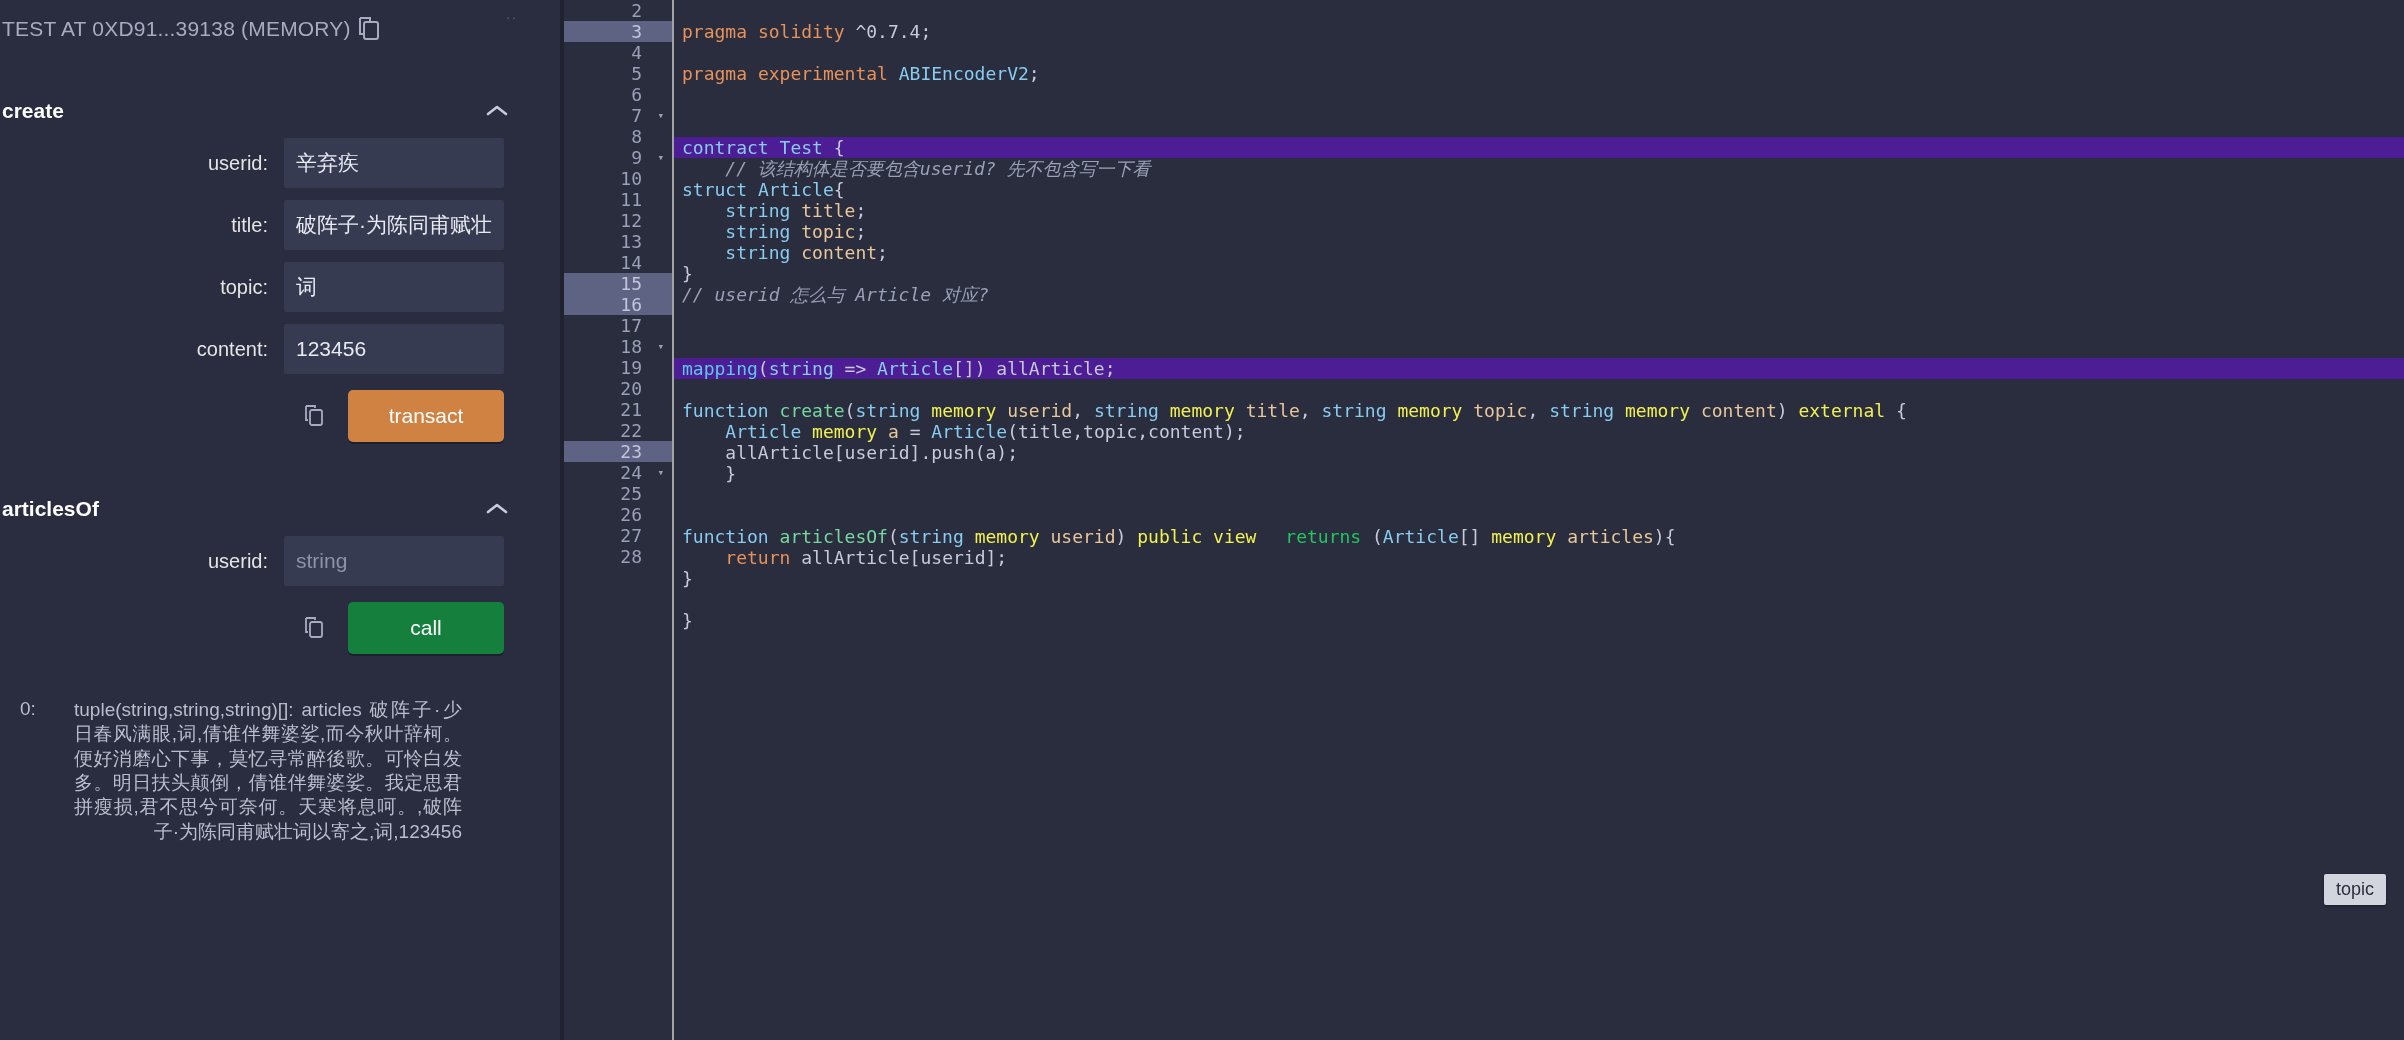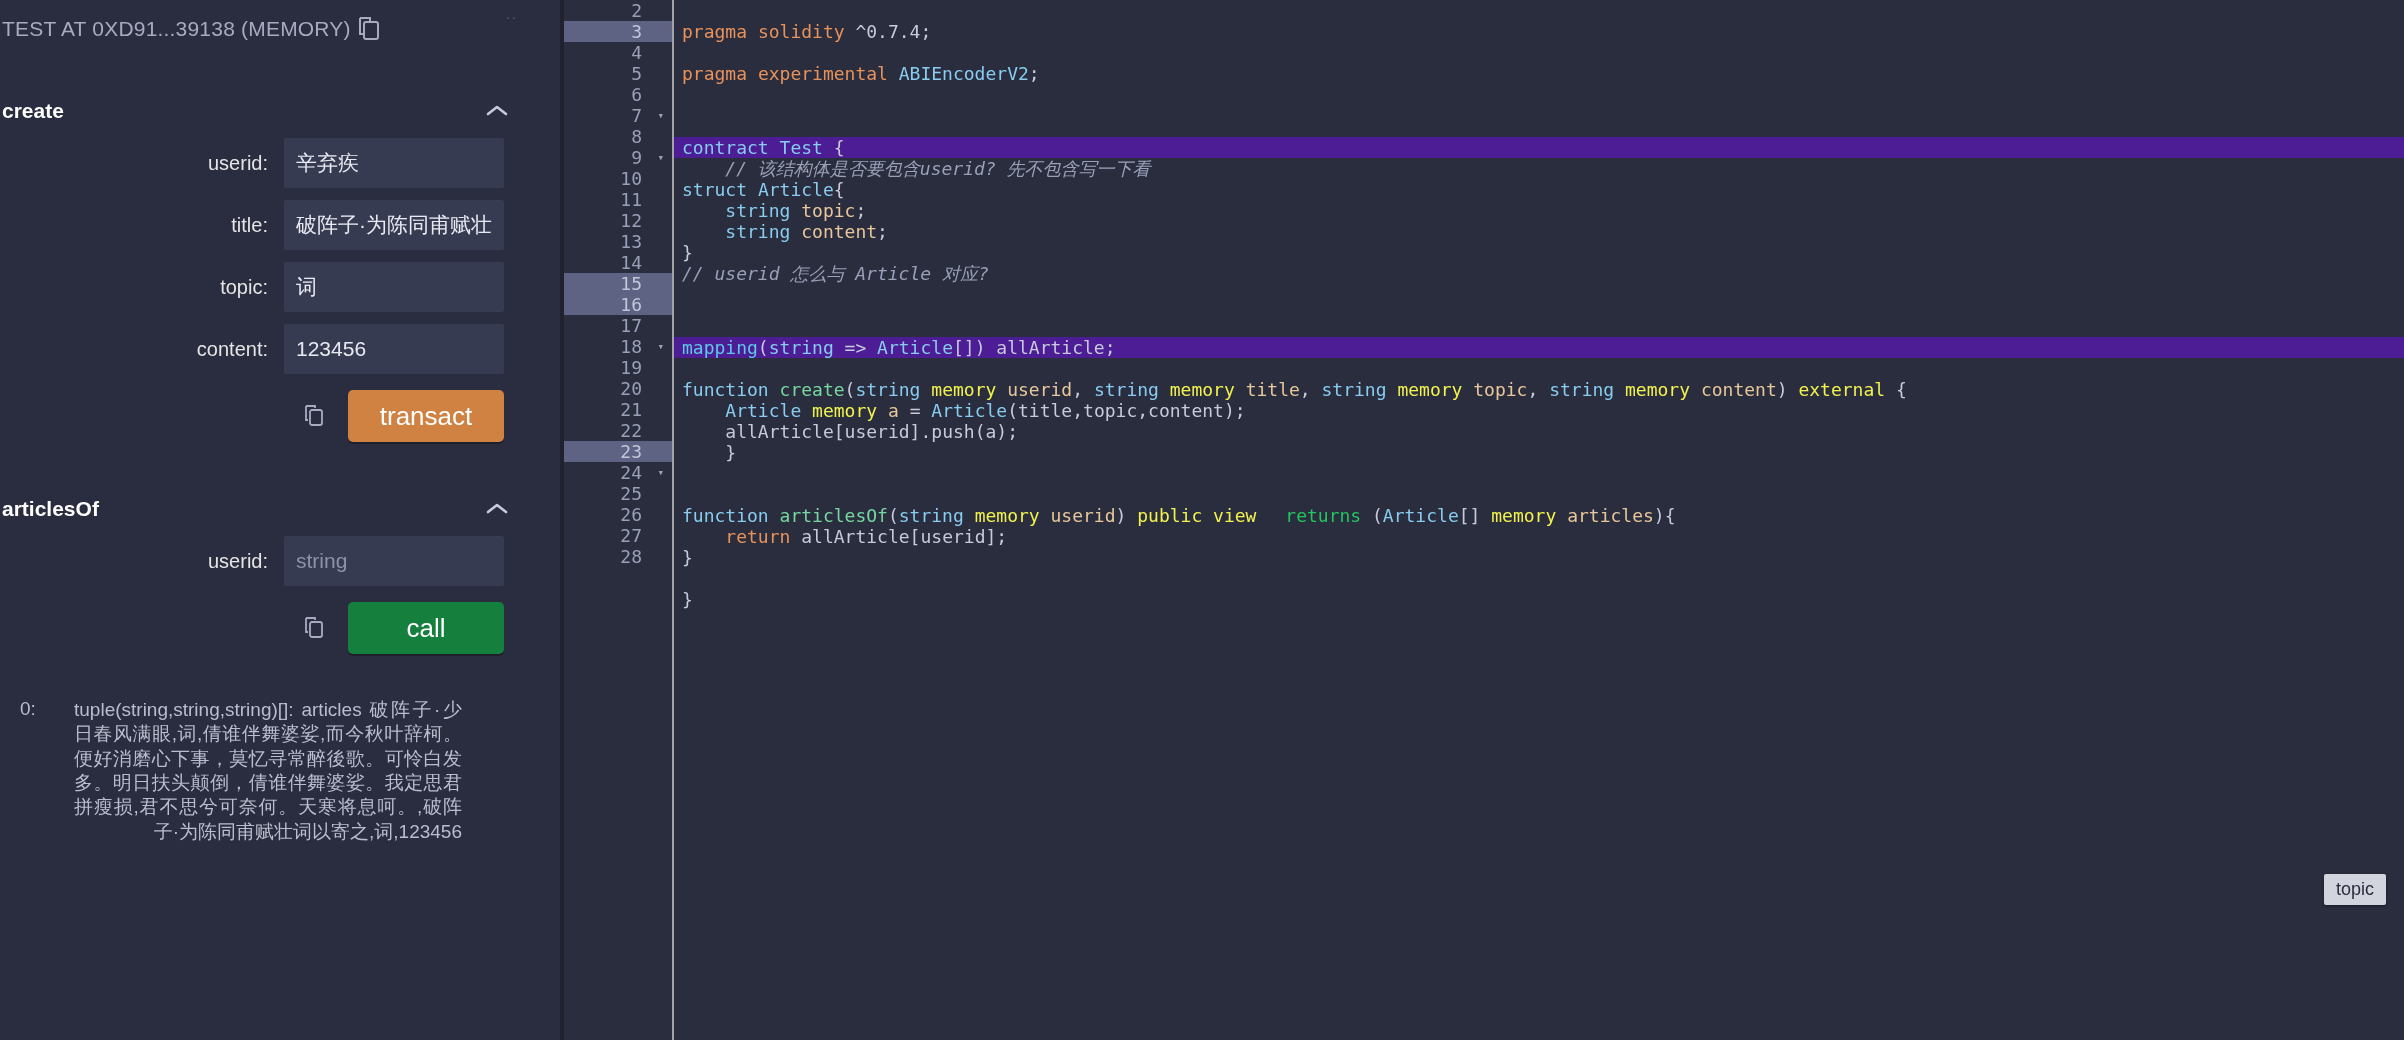--- a/index.html
+++ b/index.html
@@ -67,21 +67,21 @@
   .field-input::placeholder { color: #8d92a8; }
 
   .btn-row {
     display: flex; align-items: center; justify-content: flex-end;
     gap: 22px; margin-top: 16px; padding-right: 36px;
   }
   .icon-copy-small { width: 22px; height: 24px; }
   .action-btn {
     width: 156px; height: 52px;
     border: none; border-radius: 5px;
-    color: #ffffff; font-size: 26px;
+    color: #ffffff; font-size: 21px;
     font-family: "Liberation Sans", sans-serif;
     cursor: pointer;
     box-shadow: 0 2px 0 rgba(0,0,0,.28);
   }
   .btn-transact { background: #d08243; }
   .btn-call { background: #15803d; }
 
   .result-block {
     margin-top: 44px;
     display: flex;
@@ -286,20 +286,21 @@
       </div>
     <div class="code-area" id="codeArea">
         <div class="cl">&nbsp;</div>
         <div class="cl"><span class="t-kw">pragma</span> <span class="t-kw">solidity</span> <span class="t-punc">^0.7.4</span><span class="t-punc">;</span></div>
         <div class="cl">&nbsp;</div>
         <div class="cl"><span class="t-kw">pragma</span> <span class="t-kw">experimental</span> <span class="t-type">ABIEncoderV2</span><span class="t-punc">;</span></div>
         <div class="cl">&nbsp;</div>
         <div class="cl hl"><span class="t-type">contract</span> <span class="t-type">Test</span> <span class="t-punc">{</span></div>
         <div class="cl"><span class="t-cmt">    // 该结构体是否要包含userid? 先不包含写一下看</span></div>
         <div class="cl"><span class="t-type">struct</span> <span class="t-type">Article</span><span class="t-punc">{</span></div>
+        <div class="cl">    <span class="t-type">string</span> <span class="t-arg">title</span><span class="t-punc">;</span></div>
         <div class="cl">    <span class="t-type">string</span> <span class="t-arg">topic</span><span class="t-punc">;</span></div>
         <div class="cl">    <span class="t-type">string</span> <span class="t-arg">content</span><span class="t-punc">;</span></div>
         <div class="cl"><span class="t-punc">}</span></div>
         <div class="cl"><span class="t-cmt">// userid 怎么与 Article 对应?</span></div>
         <div class="cl">&nbsp;</div>
         <div class="cl hl"><span class="t-map">mapping</span><span class="t-punc">(</span><span class="t-type">string</span> <span class="t-punc">=&gt;</span> <span class="t-type">Article</span><span class="t-punc">[])</span> <span class="t-ident">allArticle</span><span class="t-punc">;</span></div>
         <div class="cl">&nbsp;</div>
         <div class="cl"><span class="t-type">function</span> <span class="t-fn">create</span><span class="t-punc">(</span><span class="t-type">string</span> <span class="t-mem">memory</span> <span class="t-arg">userid</span><span class="t-punc">,</span> <span class="t-type">string</span> <span class="t-mem">memory</span> <span class="t-arg">title</span><span class="t-punc">,</span> <span class="t-type">string</span> <span class="t-mem">memory</span> <span class="t-arg">topic</span><span class="t-punc">,</span> <span class="t-type">string</span> <span class="t-mem">memory</span> <span class="t-arg">content</span><span class="t-punc">)</span> <span class="t-mem">external</span> <span class="t-punc">{</span></div>
         <div class="cl">    <span class="t-type">Article</span> <span class="t-mem">memory</span> <span class="t-arg">a</span> <span class="t-punc">=</span> <span class="t-type">Article</span><span class="t-punc">(</span><span class="t-ident">title</span><span class="t-punc">,</span><span class="t-ident">topic</span><span class="t-punc">,</span><span class="t-ident">content</span><span class="t-punc">);</span></div>
         <div class="cl">    <span class="t-ident">allArticle</span><span class="t-punc">[</span><span class="t-ident">userid</span><span class="t-punc">].</span><span class="t-ident">push</span><span class="t-punc">(</span><span class="t-ident">a</span><span class="t-punc">);</span></div>

